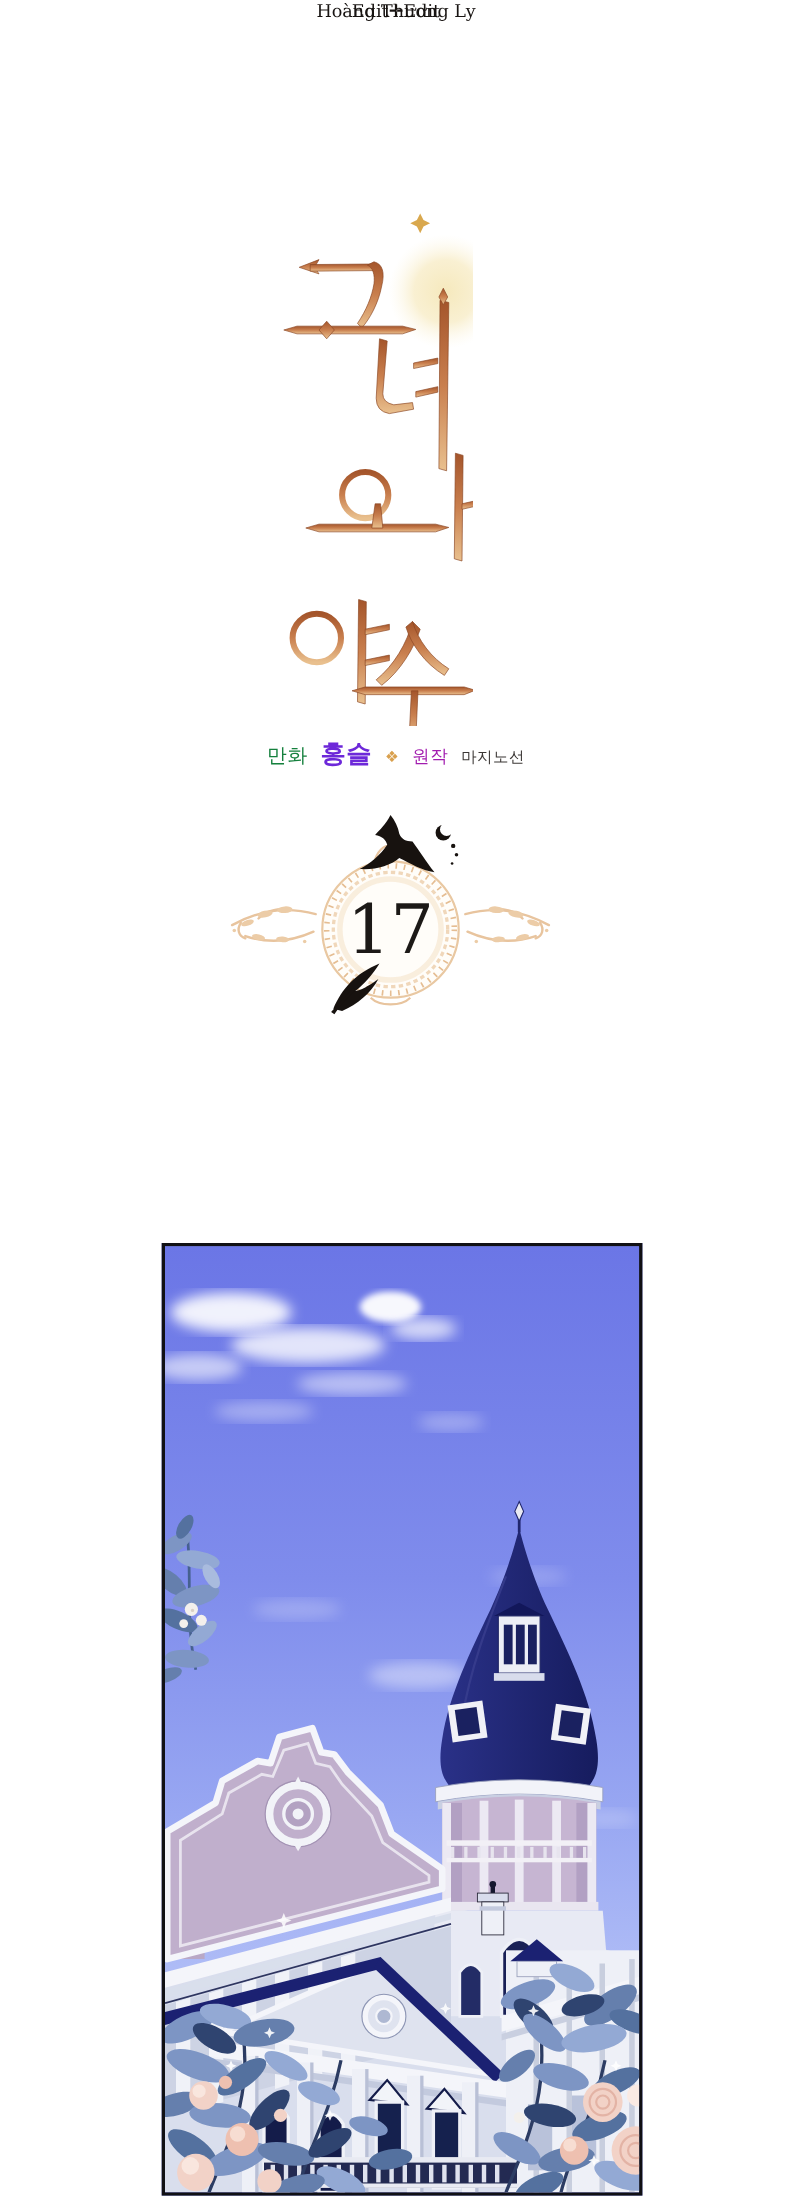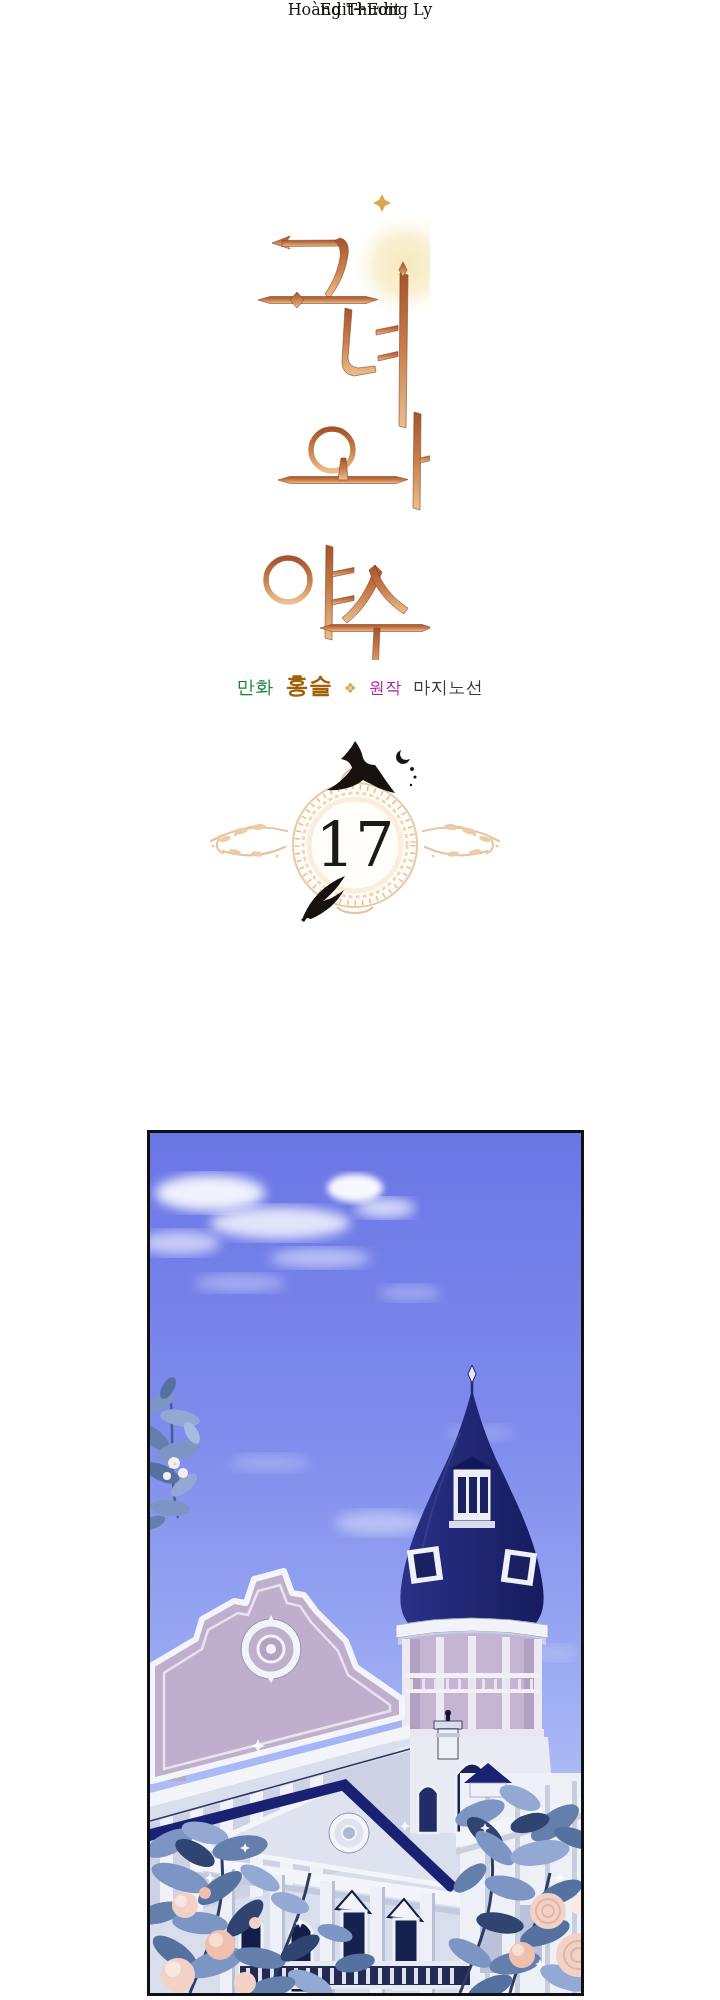--- a/index.html
+++ b/index.html
@@ -5,24 +5,24 @@
   html,body{margin:0;padding:0;background:#ffffff;}
   .page{position:relative;width:720px;height:2000px;background:#ffffff;overflow:hidden;
         font-family:"DejaVu Serif",serif;}
   .abs{position:absolute;}
   .sr{position:absolute;width:1px;height:1px;overflow:hidden;clip:rect(0 0 0 0);white-space:nowrap;}
 
   
   .credit{left:0;right:0;top:670px;text-align:center;letter-spacing:.5px;
           font-family:"DejaVu Sans","Liberation Sans",sans-serif;}
   .credit .lab{color:#15803d;font-size:18px;}
-  .credit .artist{color:#a16207;font-weight:bold;font-size:23px;margin-left:6px;}
+  .credit .artist{color:#6d28d9;font-weight:bold;font-size:23px;margin-left:6px;}
   .credit .orn{color:#d9a04e;font-size:14px;margin:0 6px;}
   .credit .lab2{color:#a21caf;font-size:16px;}
-  .credit .orig{color:#3b3735;font-size:17px;margin-left:6px;}
+  .credit .orig{color:#3b3735;font-size:14px;margin-left:6px;}
 
   
   .trans{left:0;right:0;text-align:center;color:#181412;}
 
   
   .panel{left:147px;top:1130px;width:431px;height:860px;border:3px solid #101014;background:#7f8cec;}
   .panel svg{display:block;}
 </style>
 </head>
 <body>

